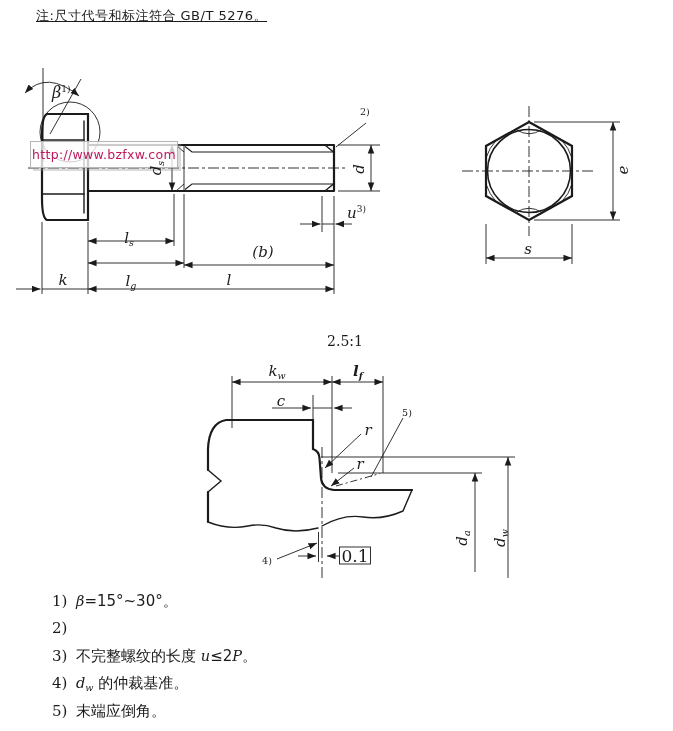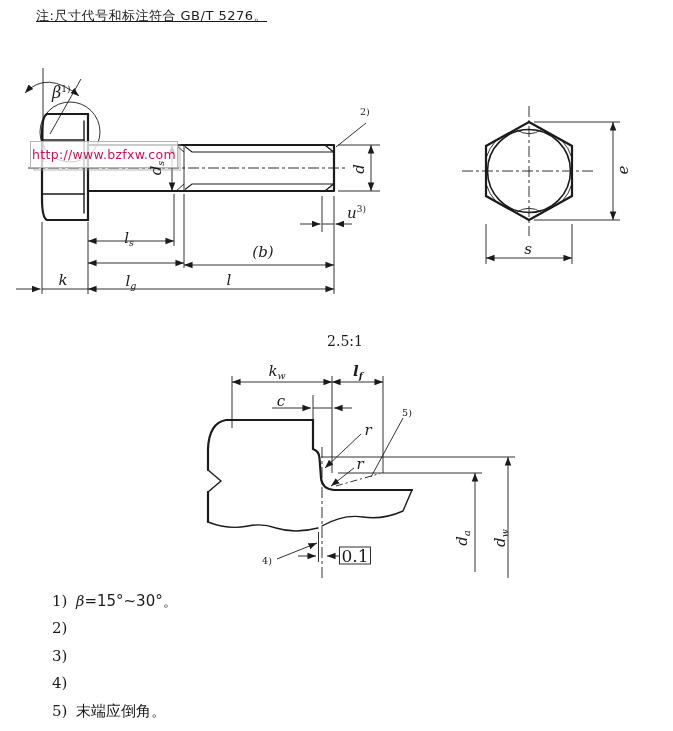--- a/index.html
+++ b/index.html
@@ -192,23 +192,25 @@
   <div class="footnotes">
     <div class="fn-row">
       <span class="fn-num">1)</span>
       <span class="fn-text"><span class="sym">β</span><span>=15°~30°。</span></span>
     </div>
     <div class="fn-row">
       <span class="fn-num">2)</span>
     </div>
     <div class="fn-row">
       <span class="fn-num">3)</span>
+      <span class="fn-text"><span>不完整螺纹的长度 </span><span class="sym">u</span><span>≤2</span><span class="sym">P</span><span>。</span></span>
     </div>
     <div class="fn-row">
       <span class="fn-num">4)</span>
+      <span class="fn-text"><span class="sym"><span>d</span><sub>w</sub></span><span> 的仲裁基准。</span></span>
     </div>
     <div class="fn-row">
       <span class="fn-num">5)</span>
       <span class="fn-text">末端应倒角。</span>
     </div>
   </div>
 
 </div>
 
 </body></html>

